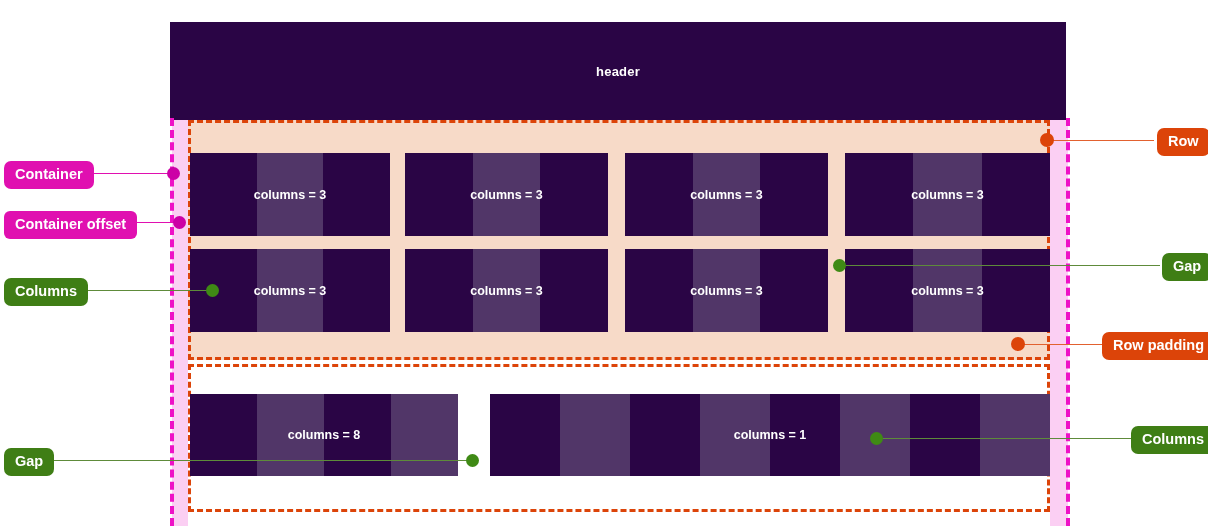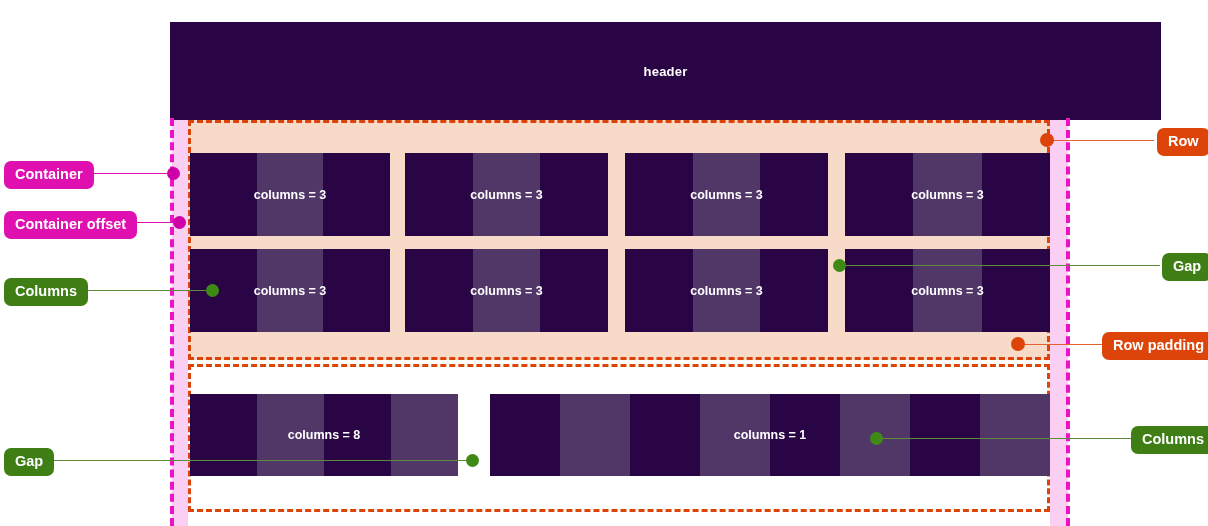--- a/index.html
+++ b/index.html
@@ -38,21 +38,21 @@
     border-left: 4px dashed #EE11C6;
   }
   .container-dash.left  { left: 170px; }
   .container-dash.right { left: 1066px; }
 
   
   .header {
     position: absolute;
     left: 170px;
     top: 22px;
-    width: 991px;
+    width: 896px;
     height: 98px;
     background: #2A0545;
     color: #ffffff;
     display: flex;
     align-items: center;
     justify-content: center;
     font-size: 13px;
     font-weight: bold;
     letter-spacing: .2px;
   }
@@ -218,21 +218,21 @@
 
   <div class="container-dash left"></div>
   <div class="container-dash right"></div>
 
   <div class="leader magenta" style="left:88px; top:173px; width:86px;"></div>
   <div class="dot magenta" style="left:167px; top:167px;"></div>
   <div class="badge magenta" style="left:4px; top:161px;border-radius:7px;">Container</div>
 
   <div class="leader magenta" style="left:137px; top:222px; width:44px;"></div>
   <div class="dot magenta" style="left:173px; top:216px;"></div>
-  <div class="badge magenta" style="left:4px; top:211px;">Container offset</div>
+  <div class="badge magenta" style="left:4px; top:211px;border-radius:6px;">Container offset</div>
 
   <div class="leader green" style="left:82px; top:290px; width:135px;"></div>
   <div class="dot green" style="left:206px; top:284px;"></div>
   <div class="badge green" style="left:4px; top:278px;">Columns</div>
 
   <div class="leader green" style="left:44px; top:460px; width:432px;"></div>
   <div class="dot green" style="left:466px; top:454px;"></div>
   <div class="badge green" style="left:4px; top:448px;">Gap</div>
 
   <div class="leader orange" style="left:1050px; top:140px; width:104px;"></div>

